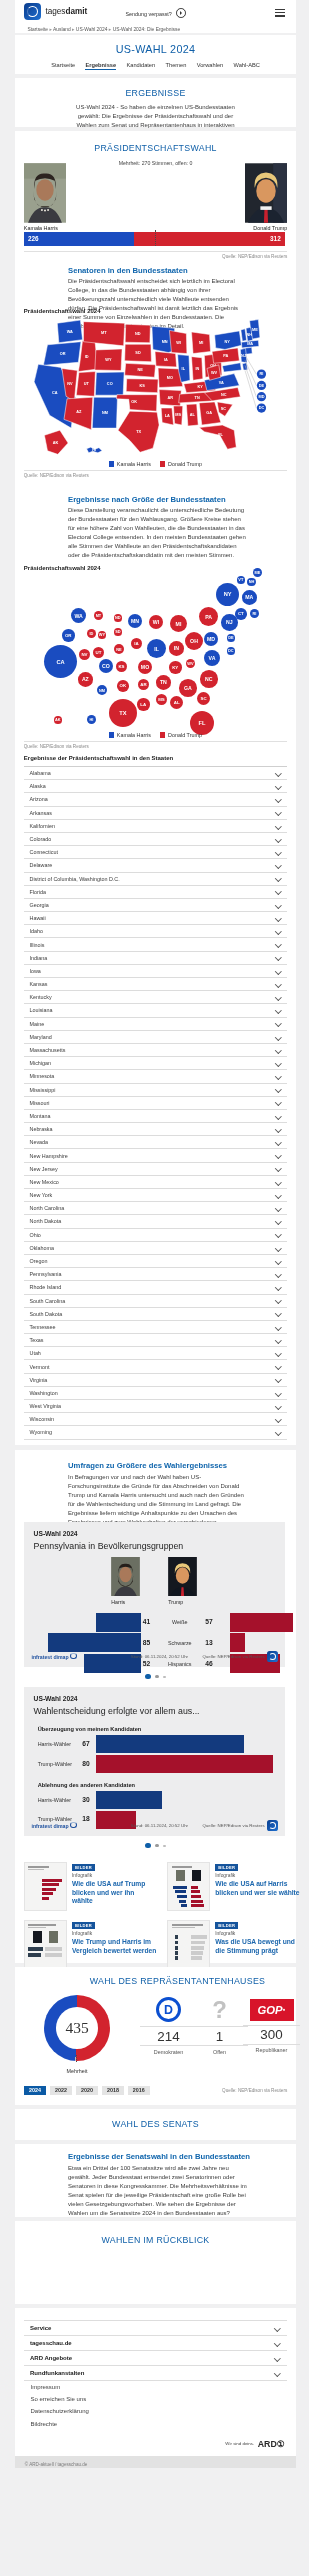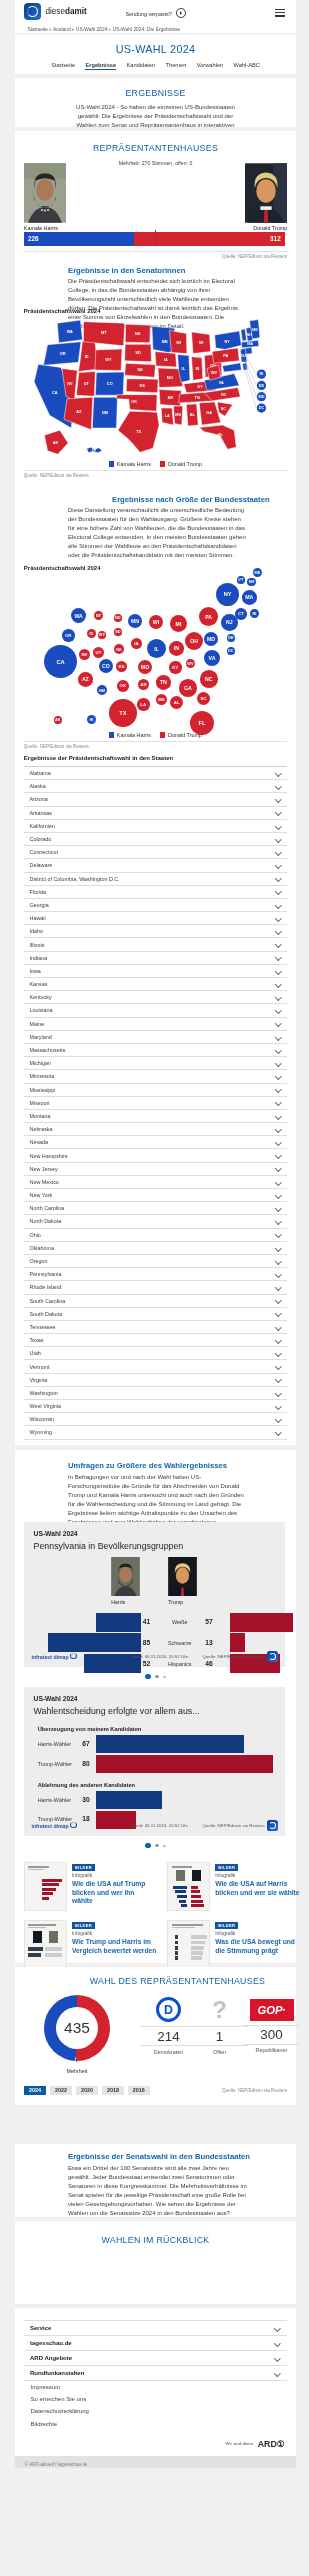--- a/index.html
+++ b/index.html
@@ -48,21 +48,21 @@
 </head>
 <body>
 
 <div id="page">
 
   <div class="card" style="top:0;height:33px;">
     <div style="position:absolute;left:8.8px;top:3.1px;display:flex;align-items:center;gap:4.6px;">
       <div style="width:17px;height:17px;border-radius:4.1px;background:linear-gradient(135deg,#0b3c8d,#1e6fd0);position:relative;">
         <div style="position:absolute;inset:3.1px;border:1.3px solid #fff;border-radius:50%;border-left-color:rgba(255,255,255,.25);"></div>
       </div>
-      <div style="font-size:8.2px;color:#1d1d1d;"><span>diese</span><b>damit</b></div>
+      <div style="font-size:8.2px;color:#1d1d1d;"><span>tages</span><b>damit</b></div>
     </div>
     <div style="position:absolute;left:0;right:0;top:8.2px;text-align:center;font-size:5.4px;color:#333;">
       <span>Sendung verpasst?</span>
       <span style="display:inline-block;width:7.7px;height:7.7px;border:0.8px solid #333;border-radius:50%;vertical-align:-2.1px;margin-left:2.6px;position:relative;"><span style="position:absolute;left:2.6px;top:1.8px;width:0;height:0;border-left:2.6px solid #333;border-top:2.1px solid transparent;border-bottom:2.1px solid transparent;"></span></span>
     </div>
     <div style="position:absolute;right:11.3px;top:8.8px;width:9.8px;">
       <div style="height:1.2px;background:#3a3a3a;margin:0 0 2.1px;"></div>
       <div style="height:1.2px;background:#3a3a3a;margin:0 0 2.1px;"></div>
       <div style="height:1.2px;background:#3a3a3a;"></div>
     </div>
@@ -80,21 +80,21 @@
         <span>Wahl-ABC</span>
       </div>
   </div>
 
   <div class="card" style="top:78px;height:49px;">
     <div class="sec-h" style="margin-top:10.3px;">ERGEBNISSE</div>
     <div class="para center" style="width:175px;margin:5.2px auto 0;">US-Wahl 2024 - So haben die einzelnen US-Bundesstaaten gewählt: Die Ergebnisse der Präsidentschaftswahl und der Wahlen zum Senat und Repräsentantenhaus in interaktiven Grafiken.</div>
   </div>
 
   <div class="card" style="top:131px;height:1314px;">
-    <div class="sec-h" style="margin-top:12.4px;">REPRÄSENTANTENHAUSES</div>
+    <div class="sec-h" style="margin-top:12.4px;">PRÄSIDENTSCHAFTSWAHL</div>
     <div class="center" style="font-size:5.2px;color:#444;margin-top:6.2px;">Mehrheit: 270 Stimmen, offen: 0</div>
 
     <div style="position:absolute;left:8.8px;top:32px;width:42px;height:60px;overflow:hidden;">
       <svg width="42" height="60" viewBox="0 0 82 116">
           <rect width="82" height="116" fill="#9aa08e"></rect>
           <rect x="0" y="0" width="82" height="30" fill="#8d9480"></rect>
           <ellipse cx="41" cy="52" rx="17" ry="21" fill="#a9795a"></ellipse>
           <path d="M20 50 Q18 18 41 20 Q64 18 62 50 L60 34 Q41 24 22 34 Z" fill="#2c2420"></path>
           <path d="M18 54 Q20 80 32 84 L50 84 Q62 80 64 54 L62 70 Q55 86 41 86 Q27 86 20 70Z" fill="#2c2420"></path>
           <path d="M8 116 Q20 84 41 86 Q62 84 74 116Z" fill="#3a3a40"></path>
@@ -119,21 +119,21 @@
 
     <div style="position:absolute;left:8.8px;top:101px;width:261px;height:14px;background:#d2232e;">
       <div id="ev-blue" style="position: absolute; left: 0px; top: 0px; bottom: 0px; background: rgb(26, 76, 192); width: 110px;"></div>
       <div style="position:absolute;left:131px;top:-2.1px;bottom:0;border-left:1px dotted #4a4a4a;"></div>
       <span style="position:absolute;left:4.1px;top:3.1px;color:#fff;font-size:6.4px;font-weight:700;">226</span>
       <span style="position:absolute;right:4.1px;top:3.1px;color:#fff;font-size:6.4px;font-weight:700;">312</span>
     </div>
     <div class="hairline" style="top:120px;"></div>
     <div class="small-gray" style="position:absolute;right:8.8px;top:123px;">Quelle: NEP/Edison via Reuters</div>
 
-    <div class="sub-h" style="position:absolute;left:53px;top:135px;">Ergebnisse in den Senatorinnen</div>
+    <div class="sub-h" style="position:absolute;left:53px;top:135px;">Senatoren in den Bundesstaaten</div>
     <div class="para" style="position:absolute;left:53px;top:146px;width:178px;">Die Präsidentschaftswahl entscheidet sich letztlich im Electoral College, in das die Bundesstaaten abhängig von ihrer Bevölkerungszahl unterschiedlich viele Wahlleute entsenden dürfen. Die Präsidentschaftswahl ist damit letztlich das Ergebnis einer Summe von Einzelwahlen in den Bundesstaaten. Die Ergebnisse in den Bundesstaaten im Detail.</div>
     <div class="map-title" style="position:absolute;left:8.8px;top:177px;">Präsidentschaftswahl 2024</div>
 
     <div style="position:absolute;left:14.4px;top:188px;width:252px;height:138px;">
       <svg id="map1" width="252" height="138" viewBox="0 0 490 268">
           <polygon points="55,8 100,2 104,40 58,46" fill="#1a4cc0" stroke="#fff" stroke-width="1"></polygon>
           <text x="79.25" y="26.5" text-anchor="middle" fill="#fff" font-size="7.5" font-weight="bold">WA</text>
           <polygon points="36,50 101,44 96,84 28,90" fill="#1a4cc0" stroke="#fff" stroke-width="1"></polygon>
           <text x="65.25" y="69.5" text-anchor="middle" fill="#fff" font-size="7.5" font-weight="bold">OR</text>
           <polygon points="18,88 62,94 90,152 82,212 40,187 10,122" fill="#1a4cc0" stroke="#fff" stroke-width="1"></polygon>
@@ -240,21 +240,21 @@
           <text x="452" y="175.5" text-anchor="middle" fill="#fff" font-size="7.5" font-weight="bold">DC</text>
         </svg>
     </div>
     <div class="legend" id="legend1" style="position:absolute;left:0;right:0;top:330px;">
         <span><span class="sw" style="background: rgb(26, 76, 192);"></span>Kamala Harris</span>
         <span><span class="sw" style="background: rgb(210, 35, 46);"></span>Donald Trump</span>
       </div>
     <div class="hairline" style="top:339px;"></div>
     <div class="small-gray" style="position:absolute;left:8.8px;top:342px;">Quelle: NEP/Edison via Reuters</div>
 
-    <div class="sub-h" style="position:absolute;left:53px;top:364px;margin-left:44px;">Ergebnisse nach Größe der Bundesstaaten</div>
+    <div class="sub-h" style="position:absolute;left:53px;top:364px;">Ergebnisse nach Größe der Bundesstaaten</div>
     <div class="para" style="position:absolute;left:53px;top:375px;width:179px;">Diese Darstellung veranschaulicht die unterschiedliche Bedeutung der Bundesstaaten für den Wahlausgang. Größere Kreise stehen für eine höhere Zahl von Wahlleuten, die die Bundesstaaten in das Electoral College entsenden. In den meisten Bundesstaaten gehen alle Stimmen der Wahlleute an den Präsidentschaftskandidaten oder die Präsidentschaftskandidatin mit den meisten Stimmen.</div>
     <div class="map-title" style="position:absolute;left:8.8px;top:434px;">Präsidentschaftswahl 2024</div>
     <div id="bubbles" style="position:absolute;left:0;top:436px;width:281px;height:170px;">
         <div class="bubble" style="left: 56px; top: 41px; height: 15.3px; width: 15.3px; background: rgb(26, 76, 192); font-size: 5.2px;">WA</div>
         <div class="bubble" style="left: 47px; top: 62px; height: 12.5px; width: 12.5px; background: rgb(26, 76, 192); font-size: 4.4px;">OR</div>
         <div class="bubble" style="left: 29px; top: 78px; height: 33px; width: 33px; background: rgb(26, 76, 192); font-size: 5.7px;">CA</div>
         <div class="bubble" style="left: 64px; top: 82px; height: 11px; width: 11px; background: rgb(210, 35, 46); font-size: 4.4px;">NV</div>
         <div class="bubble" style="left: 72px; top: 62px; height: 8.9px; width: 8.9px; background: rgb(210, 35, 46); font-size: 3.9px;">ID</div>
         <div class="bubble" style="left: 78px; top: 80px; height: 11px; width: 11px; background: rgb(210, 35, 46); font-size: 4.4px;">UT</div>
         <div class="bubble" style="left: 63px; top: 105px; height: 14.7px; width: 14.7px; background: rgb(210, 35, 46); font-size: 5.2px;">AZ</div>
@@ -689,21 +689,21 @@
           </div>
     <div><span class="badge">BILDER</span>
     <div class="kicker">Infografik</div>
     <div class="tlink">Was die USA bewegt und die Stimmung prägt</div></div>
         </div>
       </div>
   </div>
 
   <div class="card" style="top:1967px;height:138px;">
     <div class="sec-h" style="margin-top:9.3px;padding-left:44px;">WAHL DES REPRÄSENTANTENHAUSES</div>
-    <div style="position:absolute;left:29px;top:28px;width:66px;height:66px;border-radius:50%;background:conic-gradient(#d2232e 0deg 182deg,#bbb 182deg 183deg,#1a4cc0 183deg 360deg);">
+    <div style="position:absolute;left:29px;top:28px;width:66px;height:66px;border-radius:50%;background:conic-gradient(#d2232e 0deg 182deg,#bbb 182deg 183deg,#1a4cc0 183deg 360deg);font-family:Liberation Serif, serif;">
       <div style="position:absolute;inset:12px;background:#fff;border-radius:50%;display:flex;align-items:center;justify-content:center;font-size:15.5px;color:#333;">435</div>
       <div style="position:absolute;left:32px;bottom:-1px;height:7.2px;border-left:1px dotted #4a4a4a;"></div>
     </div>
     <div class="center" style="position:absolute;left:29px;width:66px;top:101px;font-size:5.4px;color:#333;">Mehrheit</div>
     <div id="houseparties">
         <div class="party-col" style="left: 125px; top: 30px;">
           <div style="margin:0 auto;width:25px;height:25px;border-radius:50%;border:3.1px solid #0b4fd0;box-sizing:border-box;display:flex;align-items:center;justify-content:center;font-size:12.4px;font-weight:700;color:#0b4fd0;">D</div>
           <div style="border-top:0.5px solid #ddd;margin-top:4.1px;"></div>
           <div class="pnum" style="padding:1.5px 0;">214</div>
           <div style="border-top:0.5px solid #ddd;"></div>
@@ -721,20 +721,23 @@
           <div style="border-top:0.5px solid #ddd;margin-top:4.1px;"></div>
           <div class="pnum" style="padding:1.5px 0;">300</div>
           <div style="border-top:0.5px solid #ddd;"></div>
           <div class="plabel" style="padding-top:2.6px;">Republikaner</div>
         </div>
       </div>
     <div id="years" style="position:absolute;left:8.8px;top:118px;"><span class="chip on">2024</span><span class="chip">2022</span><span class="chip">2020</span><span class="chip">2018</span><span class="chip">2016</span></div>
     <div class="small-gray" style="position:absolute;right:8.8px;top:121px;">Quelle: NEP/Edison via Reuters</div>
   </div>
 
+  <div class="card" style="top:2109px;height:31px;">
+    <div class="sec-h" style="margin-top:10.3px;">WAHL DES SENATS</div>
+  </div>
 
   <div class="card" style="top:2144px;height:73px;">
     <div class="sub-h" style="position:absolute;left:53px;top:8.2px;">Ergebnisse der Senatswahl in den Bundesstaaten</div>
     <div class="para" style="position:absolute;left:53px;top:19.6px;width:179px;">Etwa ein Drittel der 100 Senatssitze wird alle zwei Jahre neu gewählt. Jeder Bundesstaat entsendet zwei Senatorinnen oder Senatoren in diese Kongresskammer. Die Mehrheitsverhältnisse im Senat spielen für die jeweilige Präsidentschaft eine große Rolle bei vielen Gesetzgebungsvorhaben. Wie sehen die Ergebnisse der Wahlen um die Senatssitze 2024 in den Bundesstaaten aus?</div>
   </div>
 
   <div class="card" style="top:2221px;height:83px;">
     <div class="sec-h" style="margin-top:14.4px;">WAHLEN IM RÜCKBLICK</div>
   </div>
 

